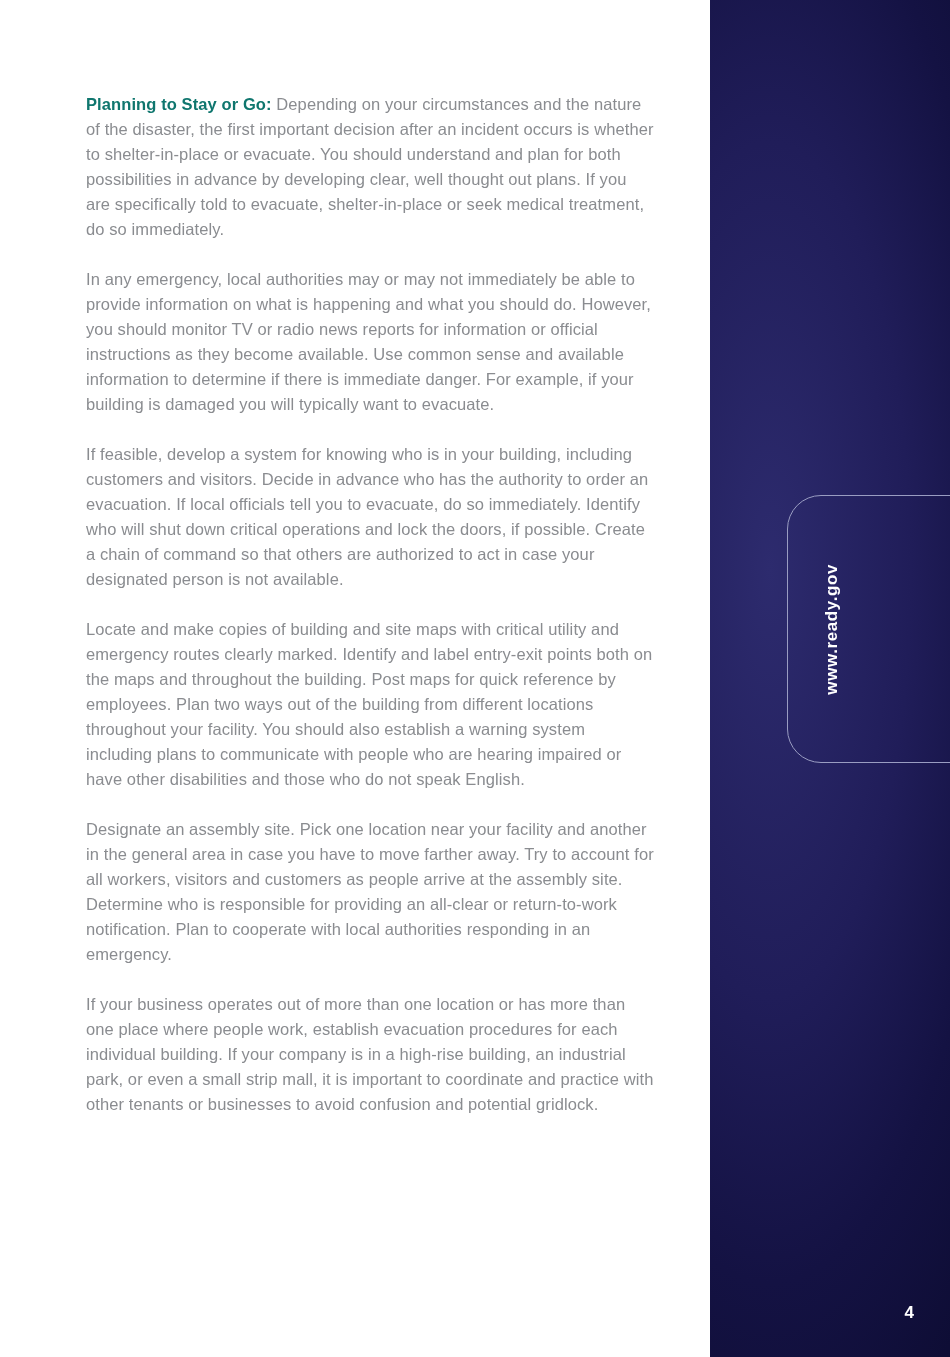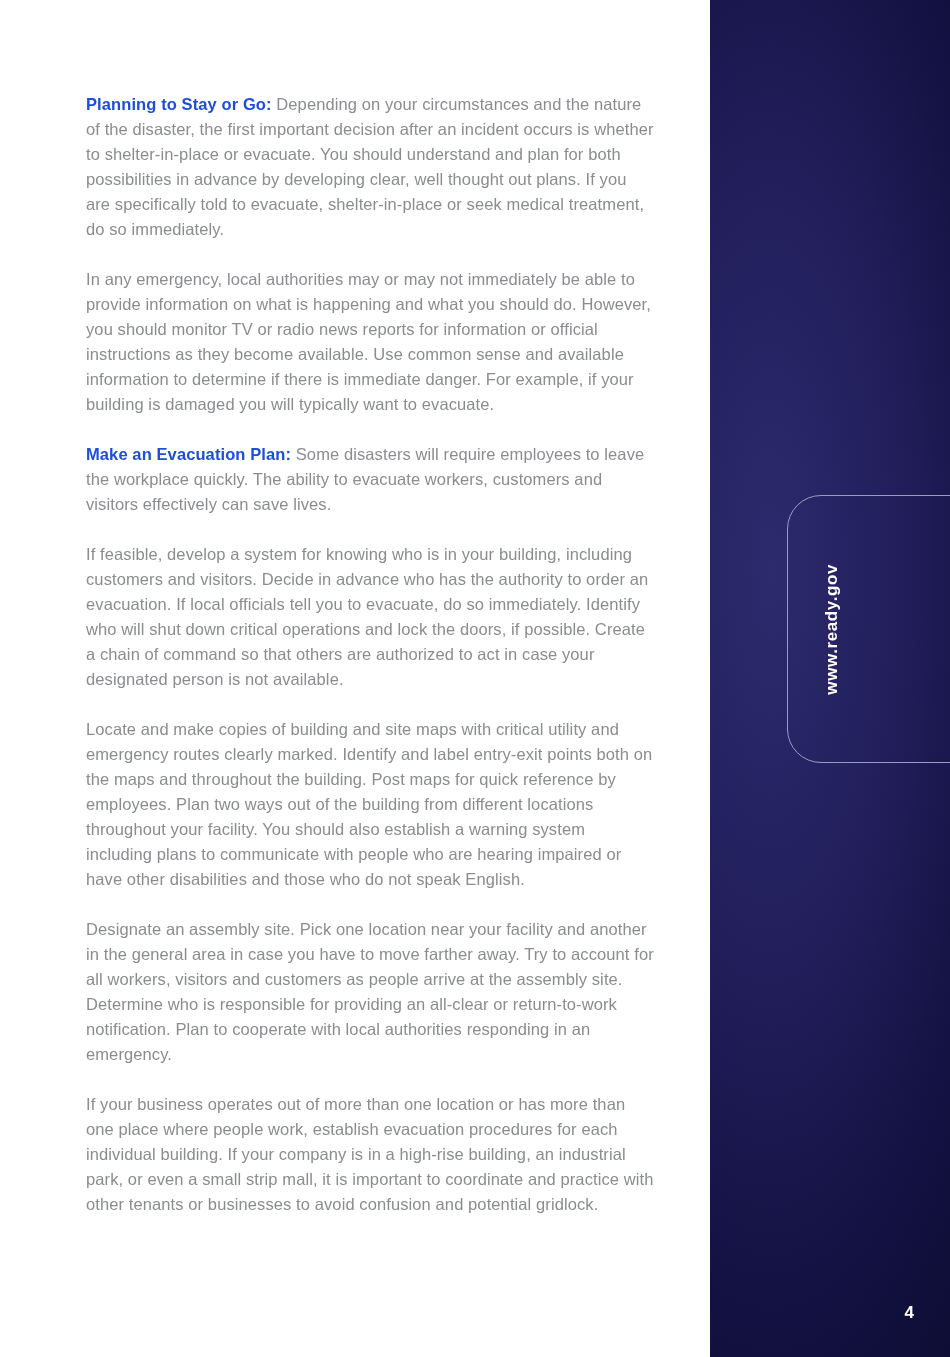--- a/index.html
+++ b/index.html
@@ -17,21 +17,21 @@
     padding: 92px 56px 0 86px;
   }
   .para {
     color: #8a8c90;
     font-size: 16.5px;
     line-height: 25px;
     margin-bottom: 25px;
     letter-spacing: 0.1px;
   }
   .para strong {
-    color: #1d4ed8;
+    color: #0f766e;
     font-weight: bold;
   }
   .sidebar {
     position: relative;
     width: 240px;
     height: 1357px;
     background: radial-gradient(ellipse 130% 70% at 25% 42%,
       #2d2b6e 0%, #201d59 45%, #141243 75%, #0e0d35 100%);
     overflow: hidden;
   }
@@ -71,21 +71,20 @@
   }
 </style>
 </head>
 <body>
 
 <div class="main">
   <p class="para"><strong>Planning to Stay or Go:</strong> <span>Depending on your circumstances and the nature of the disaster, the first important decision after an incident occurs is whether to shelter-in-place or evacuate. You should understand and plan for both possibilities in advance by developing clear, well thought out plans. If you are specifically told to evacuate, shelter-in-place or seek medical treatment, do so immediately.</span></p>
 
   <p class="para"><strong></strong> <span>In any emergency, local authorities may or may not immediately be able to provide information on what is happening and what you should do.  However, you should monitor TV or radio news reports for information or official instructions as they become available. Use common sense and available information to determine if there is immediate danger. For example, if your building is damaged you will typically want to evacuate.</span></p>
 
-  <p class="para"><strong>Make an Evacuation Plan:</strong> <span>Some disasters will require employees to leave the workplace quickly. The ability to evacuate workers, customers and visitors effectively can save lives.</span></p>
 
   <p class="para"><strong></strong> <span>If feasible, develop a system for knowing who is in your building, including customers and visitors. Decide in advance who has the authority to order an evacuation. If local officials tell you to evacuate, do so immediately. Identify who will shut down critical operations and lock the doors, if possible. Create a chain of command so that others are authorized to act in case your designated person is not available.</span></p>
 
   <p class="para"><strong></strong> <span>Locate and make copies of building and site maps with critical utility and emergency routes clearly marked. Identify and label entry-exit points both on the maps and throughout the building. Post maps for quick reference by employees. Plan two ways out of the building from different locations throughout your facility. You should also establish a warning system including plans to communicate with people who are hearing impaired or have other disabilities and those who do not speak English.</span></p>
 
   <p class="para"><strong></strong> <span>Designate an assembly site. Pick one location near your facility and another in the general area in case you have to move farther away. Try to account for all workers, visitors and customers as people arrive at the assembly site. Determine who is responsible for providing an all-clear or return-to-work notification. Plan to cooperate with local authorities responding in an emergency.</span></p>
 
   <p class="para"><strong></strong> <span>If your business operates out of more than one location or has more than one place where people work, establish evacuation procedures for each individual building. If your company is in a high-rise building, an industrial park, or even a small strip mall, it is important to coordinate and practice with other tenants or businesses to avoid confusion and potential gridlock.</span></p>
 </div>
 

